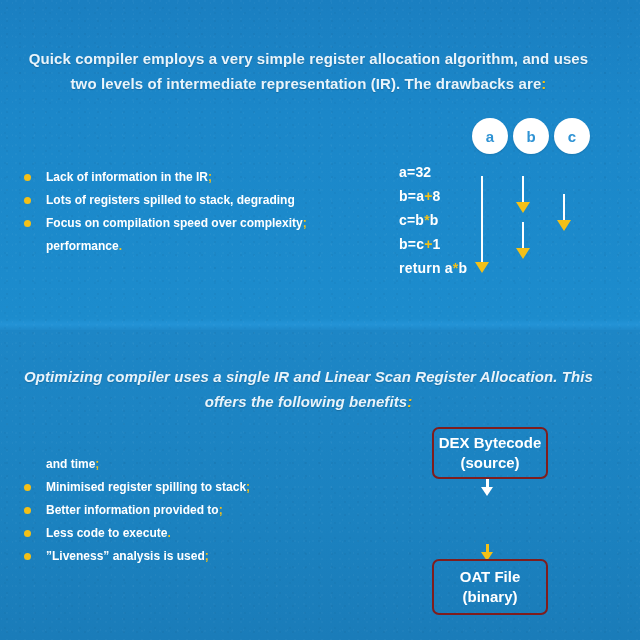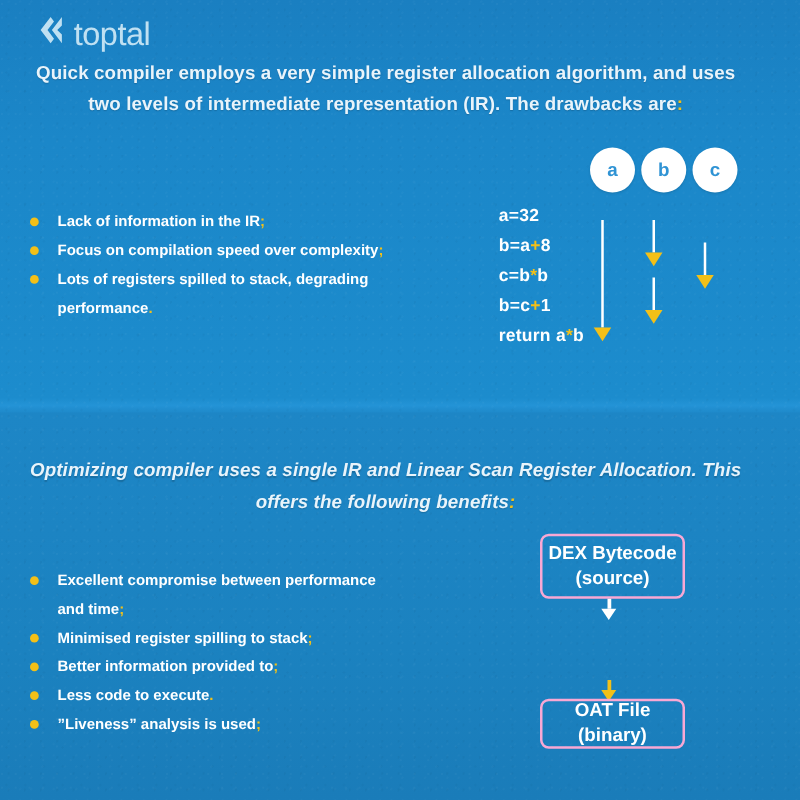--- a/index.html
+++ b/index.html
@@ -173,21 +173,21 @@
     border-right: 7px solid transparent;
     border-top: 11px solid #f3c018;
   }
 
   
   .flow-box {
     position: absolute;
     left: 432px;
     width: 116px;
     box-sizing: border-box;
-    border: 2px solid #f9a8d4;
+    border: 2px solid #7f1d1d;
     border-radius: 7px;
     color: #ffffff;
     font-size: 15px;
     font-weight: bold;
     line-height: 20px;
     text-align: center;
     display: flex;
     flex-direction: column;
     align-items: center;
     justify-content: center;
@@ -216,39 +216,30 @@
 </head>
 <body>
 
 <div id="poster">
 
   <div class="band band-top"></div>
   <div class="band band-divider"></div>
   <div class="band band-bottom"></div>
   <div class="grain"></div>
 
-  <div class="logo">
-    <span class="logo-mark">
-      <svg width="22" height="24" viewBox="0 0 22 24" aria-hidden="true">
-        <path d="M10.5 1.5 L2.5 12 L10.5 22.5 L13.2 18.9 L8.0 12 L13.2 5.1 Z" fill="#bfe0f2"></path>
-        <path d="M19.5 1.5 L11.5 12 L19.5 22.5 L19.5 15.6 L15.8 12 L19.5 8.4 Z" fill="#bfe0f2"></path>
-      </svg>
-    </span>
-    <span class="logo-word">toptal</span>
-  </div>
 
   <div class="heading heading-1">
     <span>Quick compiler employs a very simple register allocation algorithm, and uses two</span>
     <span>levels of intermediate representation (IR). The drawbacks are</span><span class="accent">:</span>
   </div>
 
   <ul class="bullets bullets-1">
     <li><span>Lack of information in the IR</span><span class="accent">;</span></li>
+    <li><span>Lots of registers spilled to stack, degrading</span></li>
     <li><span>Focus on compilation speed over complexity</span><span class="accent">;</span></li>
-    <li><span>Lots of registers spilled to stack, degrading</span></li>
     <li class="cont"><span>performance</span><span class="accent">.</span></li>
   </ul>
 
   <div class="code">
     <div><span>a=</span><span class="accent"></span><span>32</span></div>
     <div><span>b=a</span><span class="accent">+</span><span>8</span></div>
     <div><span>c=b</span><span class="accent">*</span><span>b</span></div>
     <div><span>b=c</span><span class="accent">+</span><span>1</span></div>
     <div><span>return a</span><span class="accent">*</span><span>b</span></div>
   </div>
@@ -273,21 +264,20 @@
       <span class="stem" style="height: 26px;"></span>
       <span class="head" style="top: 26px;"></span>
     </div>
 
   <div class="heading heading-2">
     <span>Optimizing compiler uses a single IR and Linear Scan Register Allocation.</span>
     <span>This offers the following benefits</span><span class="accent">:</span>
   </div>
 
   <ul class="bullets bullets-2">
-    <li><span>Excellent compromise between performance</span></li>
     <li class="cont"><span>and time</span><span class="accent">;</span></li>
     <li><span>Minimised register spilling to stack</span><span class="accent">;</span></li>
     <li><span>Better information provided to</span><span class="accent">;</span></li>
     <li><span>Less code to execute</span><span class="accent">.</span></li>
     <li><span>”Liveness” analysis is used</span><span class="accent">;</span></li>
   </ul>
 
   <div class="flow-box" id="flow-0" style="top: 427px; height: 52px;">
     <span>DEX Bytecode</span>
     <span>(source)</span>
@@ -295,18 +285,18 @@
   <div class="flow-arrow" id="flowarrow-0" style="top: 479px; height: 17px; width: 3px;">
       <span class="stem" style="height: 8px;"></span>
       <span class="head" style="top: 8px;"></span>
     </div>
 
   <div class="flow-arrow accent-arrow" id="flowarrow-1" style="top: 544px; height: 17px; width: 3px;">
       <span class="stem" style="height: 8px;"></span>
       <span class="head" style="top: 8px;"></span>
     </div>
 
-  <div class="flow-box" id="flow-2" style="top: 559px; height: 40px;">
+  <div class="flow-box" id="flow-2" style="top: 559px; height: 56px;">
     <span>OAT File</span>
     <span>(binary)</span>
   </div>
 
 </div>
 
 </body></html>

